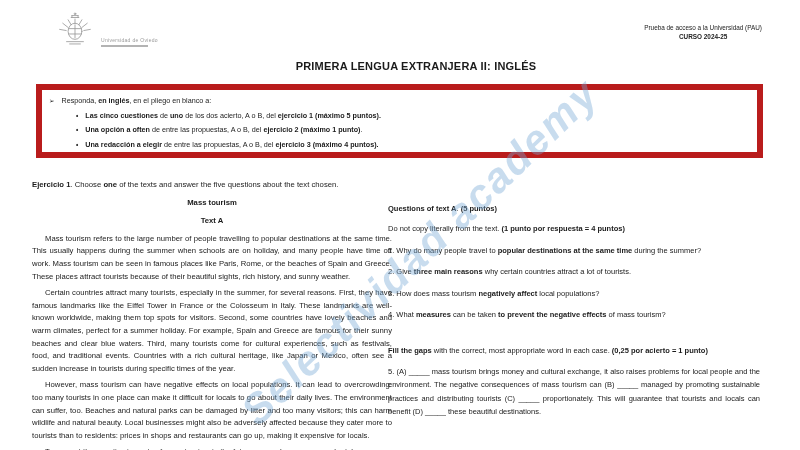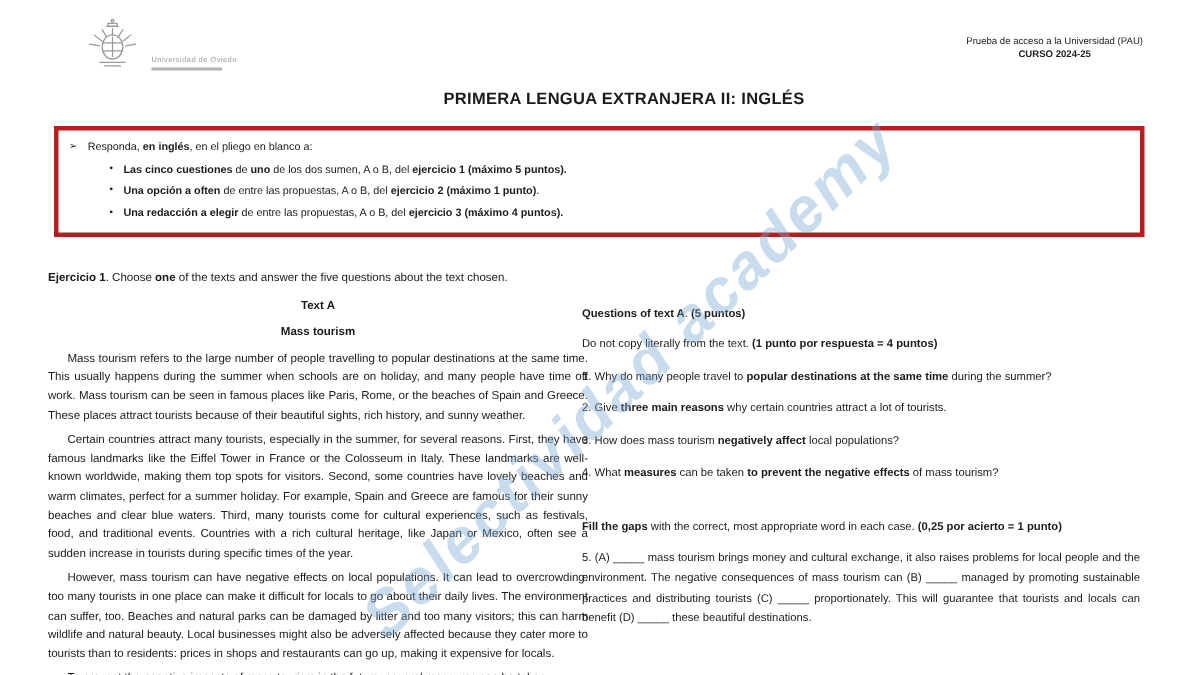--- a/index.html
+++ b/index.html
@@ -42,21 +42,21 @@
   
   .title {
     position: absolute; left: 16px; top: 60px; width: 100%;
     margin: 0; text-align: center;
     font-size: 11px; font-weight: bold; letter-spacing: .2px;
   }
 
   
   .box {
     position: absolute; left: 36px; top: 84px; width: 727px; height: 74px;
-    border: 3px solid #b91c1c;
+    border: 6px solid #b91c1c;
     padding: 6px 10px 5px 7px;
     font-size: 7.2px; line-height: 9px;
   }
   .arrow-item { display: flex; gap: 7px; }
   .arrow-item + .bullet-item, .bullet-item + .bullet-item { margin-top: 5.5px; }
   .bullet-item { display: flex; gap: 7px; padding-left: 27px; }
   .bullet-item + .arrow-item { margin-top: 5.5px; }
   .marker { flex: 0 0 auto; font-size: 6.5px; }
 
   
@@ -104,36 +104,36 @@
 
   <h1 class="title">PRIMERA LENGUA EXTRANJERA II: INGLÉS</h1>
 
   <div class="box">
     <div class="arrow-item">
       <span class="marker">➢</span>
       <span><span>Responda, </span><span class="b">en inglés</span><span>, en el pliego en blanco a:</span></span>
     </div>
     <div class="bullet-item">
       <span class="marker b">•</span>
-      <span><span class="b">Las cinco cuestiones</span><span> de </span><span class="b">uno</span><span> de los dos sumen, A o B, del </span><span class="b">ejercicio 1 (máximo 5 puntos).</span></span>
+      <span><span class="b">Las cinco cuestiones</span><span> de </span><span class="b">uno</span><span> de los dos acierto, A o B, del </span><span class="b">ejercicio 1 (máximo 5 puntos).</span></span>
     </div>
     <div class="bullet-item">
       <span class="marker b">•</span>
       <span><span class="b">Una opción a often</span><span> de entre las propuestas, A o B, del </span><span class="b">ejercicio 2 (máximo 1 punto)</span><span>.</span></span>
     </div>
     <div class="bullet-item">
       <span class="marker b">•</span>
       <span><span class="b">Una redacción a elegir</span><span> de entre las propuestas, A o B, del </span><span class="b">ejercicio 3 (máximo 4 puntos).</span></span>
     </div>
   </div>
 
   <section class="col col-left">
     <p class="ex-heading"><span class="b">Ejercicio 1</span><span>. Choose </span><span class="b">one</span><span> of the texts and answer the five questions about the text chosen.</span></p>
+    <p class="center b text-title">Mass tourism</p>
     <p class="center b text-label">Text A</p>
-    <p class="center b text-title">Mass tourism</p>
     <p class="para para-first">Mass tourism refers to the large number of people travelling to popular destinations at the same time. This usually happens during the summer when schools are on holiday, and many people have time off work. Mass tourism can be seen in famous places like Paris, Rome, or the beaches of Spain and Greece. These places attract tourists because of their beautiful sights, rich history, and sunny weather.</p>
     <p class="para">Certain countries attract many tourists, especially in the summer, for several reasons. First, they have famous landmarks like the Eiffel Tower in France or the Colosseum in Italy. These landmarks are well-known worldwide, making them top spots for visitors. Second, some countries have lovely beaches and warm climates, perfect for a summer holiday. For example, Spain and Greece are famous for their sunny beaches and clear blue waters. Third, many tourists come for cultural experiences, such as festivals, food, and traditional events. Countries with a rich cultural heritage, like Japan or Mexico, often see a sudden increase in tourists during specific times of the year.</p>
     <p class="para">However, mass tourism can have negative effects on local populations. It can lead to overcrowding: too many tourists in one place can make it difficult for locals to go about their daily lives. The environment can suffer, too. Beaches and natural parks can be damaged by litter and too many visitors; this can harm wildlife and natural beauty. Local businesses might also be adversely affected because they cater more to tourists than to residents: prices in shops and restaurants can go up, making it expensive for locals.</p>
     <p class="para">To prevent the negative impacts of mass tourism in the future, several measures can be taken.</p>
   </section>
 
   <section class="col col-right">
     <p><span class="b">Questions of text A</span><span>. </span><span class="b">(5 puntos)</span></p>
     <p class="qnote"><span>Do not copy literally from the text. </span><span class="b">(1 punto por respuesta = 4 puntos)</span></p>
     <p class="q"><span>1. Why do many people travel to </span><span class="b">popular destinations at the same time</span><span> during the summer?</span></p>

